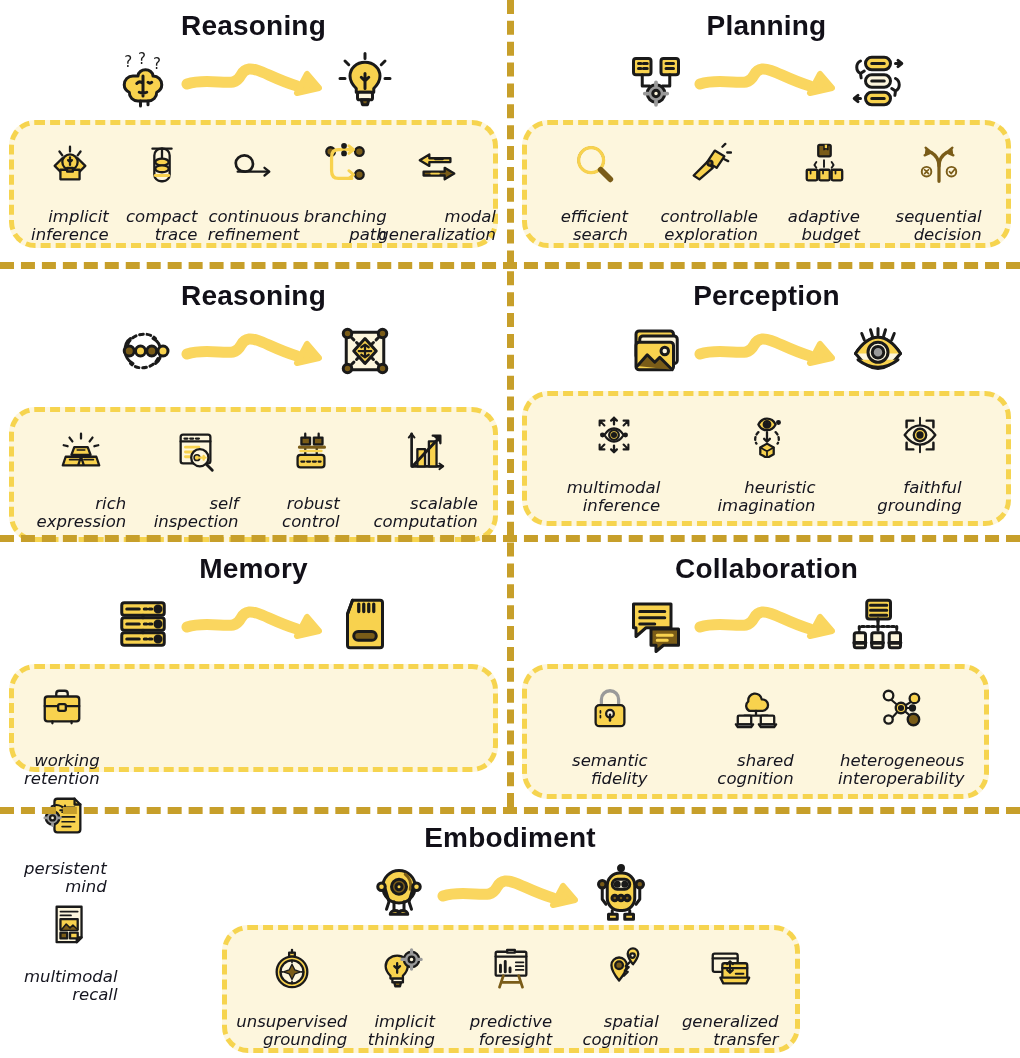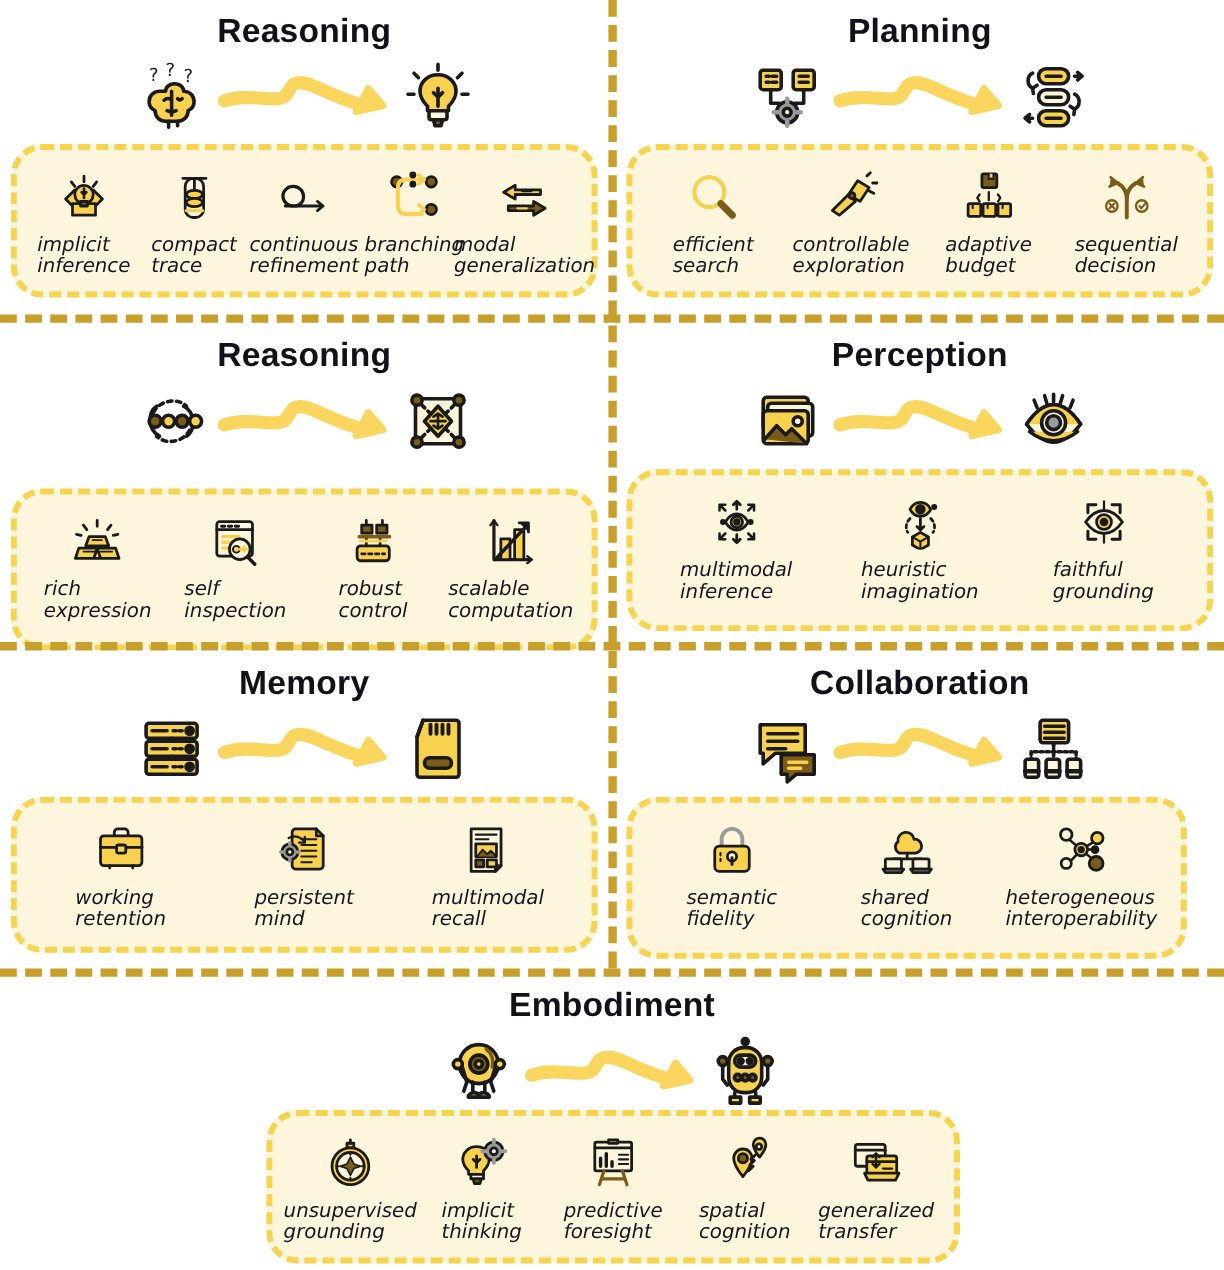--- a/index.html
+++ b/index.html
@@ -88,44 +88,44 @@
     flex: 1 1 0;
     min-width: 0;
   }
   .cap-icon {
     height: 54px;
     display: flex;
     align-items: center;
     justify-content: center;
   }
   .cap-label {
-    margin-top: 4px;
+    margin-top: 17px;
     font-style: italic;
     font-size: 16.5px;
     line-height: 1.12;
-    text-align: left;
+    text-align: right;
     color: #15151f;
     white-space: pre-line;
     font-family: "DejaVu Sans", sans-serif;
   }
 
   
   #cell-reasoning    { left: 0;    top: 0;    width: 507px; height: 258px; }
   #cell-planning     { left: 513px;top: 0;    width: 507px; height: 258px; }
   #cell-modeling     { left: 0;    top: 270px;width: 507px; height: 262px; }
   #cell-perception   { left: 513px;top: 270px;width: 507px; height: 262px; }
   #cell-memory       { left: 0;    top: 543px;width: 507px; height: 262px; }
   #cell-collaboration{ left: 513px;top: 543px;width: 507px; height: 262px; }
   #cell-embodiment   { left: 0;    top: 812px;width: 1020px;height: 246px; }
 
   #panel-reasoning    { left: 9px;  top: 120px; width: 489px; height: 128px; }
   #panel-planning     { left: 522px;top: 120px; width: 489px; height: 128px; }
   #panel-modeling     { left: 9px;  top: 407px; width: 489px; height: 135px; }
   #panel-perception   { left: 522px;top: 391px; width: 489px; height: 135px; }
-  #panel-memory       { left: 9px;  top: 664px; width: 489px; height: 130px; }
+  #panel-memory       { left: 9px;  top: 664px; width: 489px; height: 108px; flex-direction: column; }
   #panel-collaboration{ left: 522px;top: 664px; width: 467px; height: 135px; }
   #panel-embodiment   { left: 222px;top: 925px; width: 578px; height: 128px; }
 </style>
 </head>
 <body>
 
 <div class="board">
 
   <div class="divider-h" style="top:262px"></div>
   <div class="divider-h" style="top:535px"></div>

